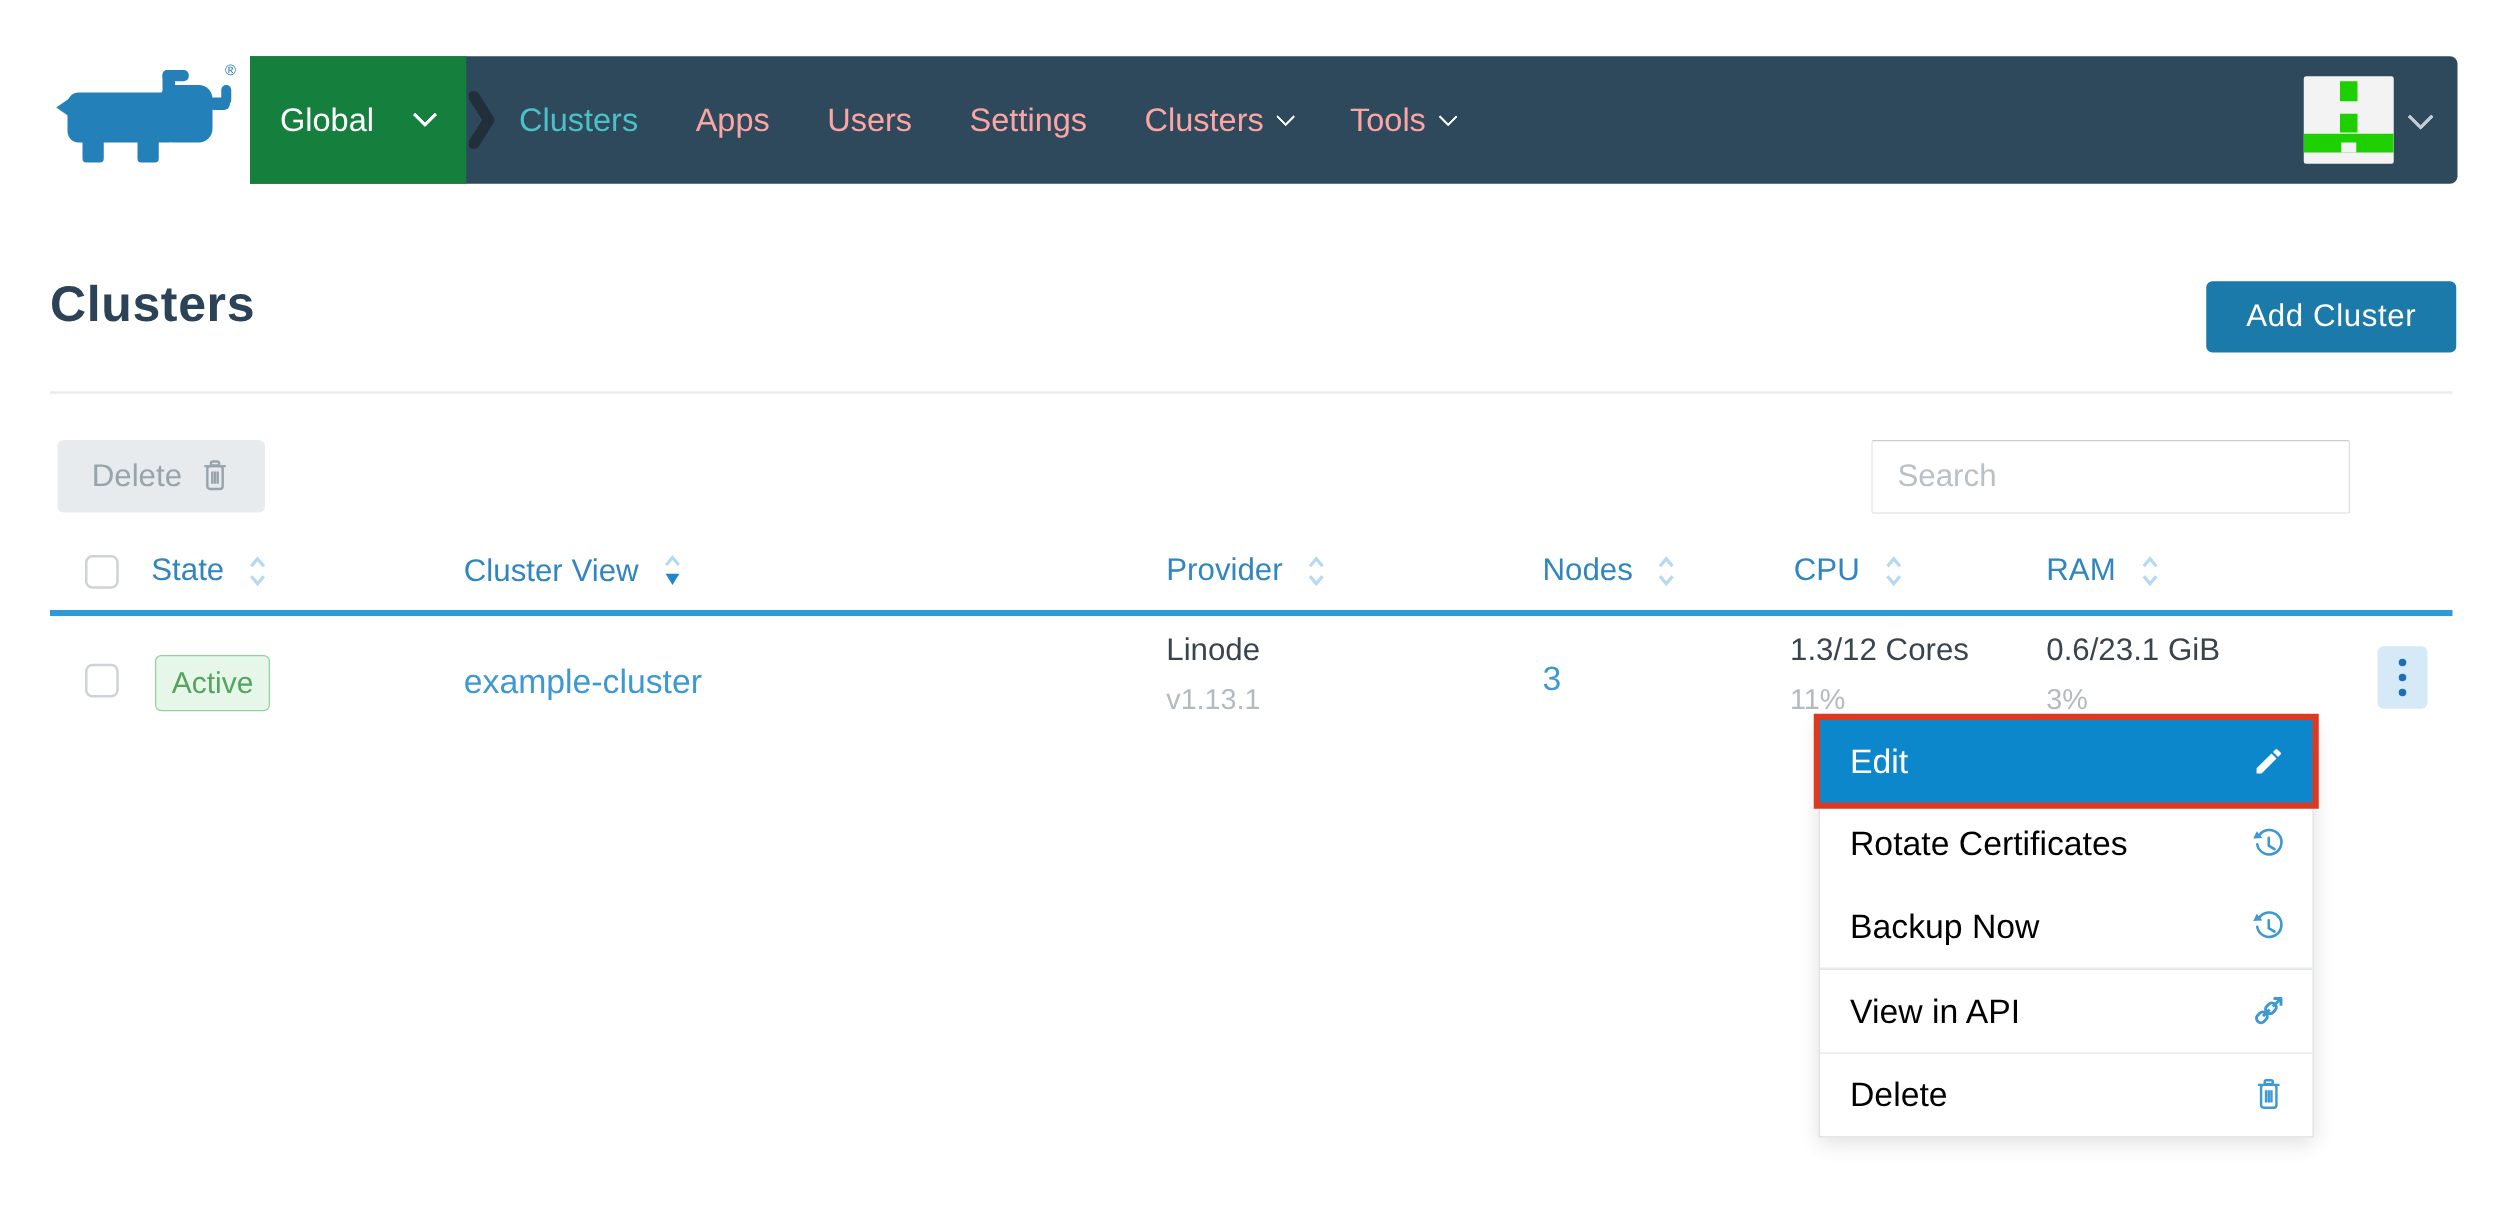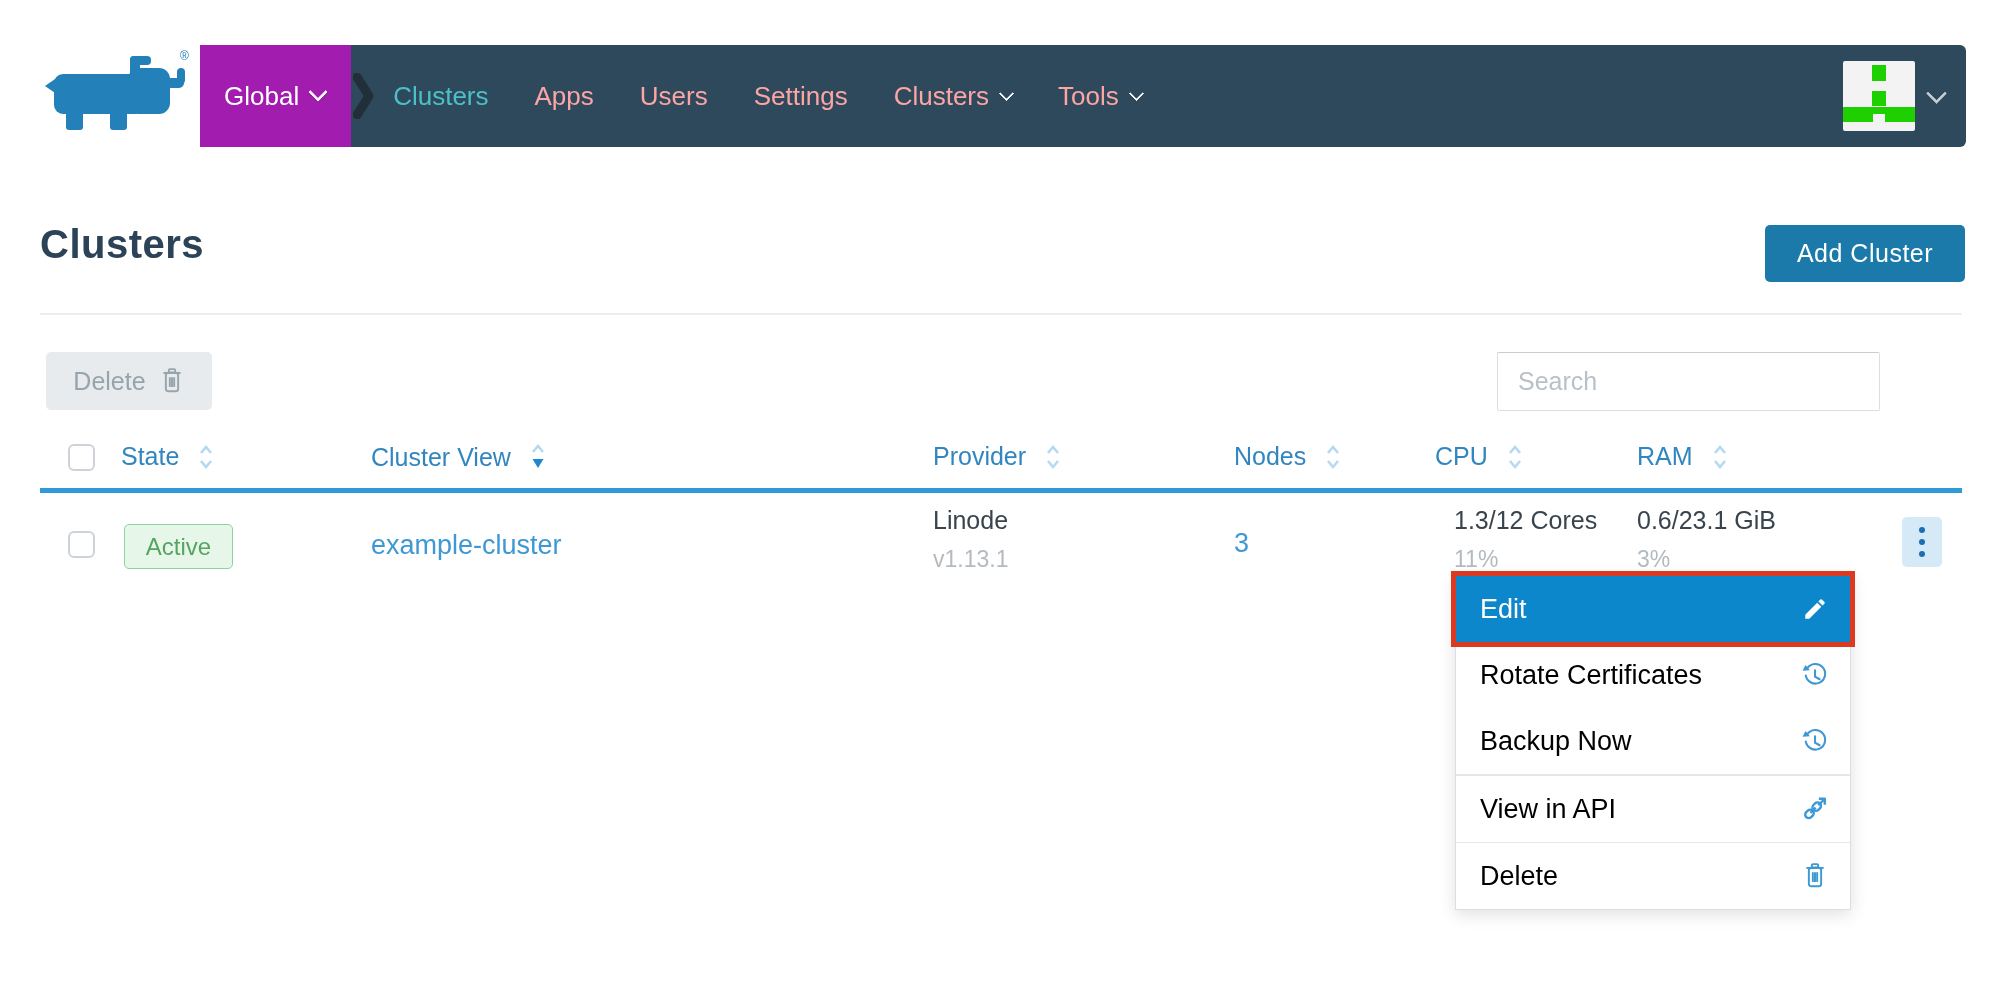--- a/index.html
+++ b/index.html
@@ -4,22 +4,22 @@
 <style>
   * { margin:0; padding:0; box-sizing:border-box; }
   html,body { width:2000px; height:983px; background:#fff;
     font-family:"Liberation Sans","DejaVu Sans",sans-serif; }
   .stage { position:relative; width:2000px; height:983px; overflow:hidden; background:#fff; }
 
   
   .logo-wrap { position:absolute; left:42px; top:48px; width:150px; height:95px; }
   .navbar { position:absolute; left:200px; top:45px; right:34px; height:102px;
     background:#2f495c; border-radius:0 6px 6px 0; display:flex; align-items:center; }
-  .ctx-box { height:102px; background:#a21caf; display:flex; align-items:center;
-    padding:0 26px 0 24px; gap:12px; color:#fff; font-size:26px; }
+  .ctx-box { height:102px; background:#15803d; display:flex; align-items:center;
+    padding:0 26px 0 24px; gap:34px; color:#fff; font-size:26px; }
   .chev { width:14px; height:14px; border-right:3px solid #fff; border-bottom:3px solid #fff;
     transform:rotate(45deg); margin-top:-8px; border-radius:1px; }
   .ctx-sep { margin-left:2px; margin-right:18px; display:flex; align-items:center; }
   .nav-items { display:flex; align-items:center; gap:46px; color:#fff; font-size:26px; }
   .nav-item { color:#fca5a5; cursor:pointer; display:flex; align-items:center; gap:12px; }
   .nav-item.active { color:#4bc0c7; }
   .nav-item .chev { width:11px; height:11px; border-width:2.5px; margin-top:-5px; }
   .nav-right { margin-left:auto; display:flex; align-items:center; gap:14px; padding-right:22px; }
   .avatar { position:relative; width:72px; height:70px; background:#f2f3f2; border-radius:2px; overflow:hidden; }
   .avatar .px { position:absolute; }
@@ -47,28 +47,28 @@
   .thead { position:absolute; left:40px; top:436px; width:1922px; height:52px; }
   .th { position:absolute; top:6px; display:flex; align-items:center; gap:20px;
     font-size:25px; color:#3186c0; cursor:pointer; }
   .cb { appearance:none; -webkit-appearance:none; width:27px; height:27px;
     border:2px solid #cdd3d8; border-radius:6px; background:#fff; cursor:pointer; }
   .thead .cb { position:absolute; left:28px; top:8px; }
   .blue-rule { position:absolute; left:40px; top:488px; width:1922px; height:5px; background:#2e9ad8; }
 
   .row { position:absolute; left:40px; top:493px; width:1922px; height:110px; background:#fff; }
   .row .cb { position:absolute; left:28px; top:38px; }
-  .badge { position:absolute; left:84px; top:31px; width:109px; height:45px;
+  .badge { position:absolute; left:84px; top:31px; width:92px; height:45px;
     background:#e6f7ea; border:1px solid #8ed39b; border-radius:5px; color:#55a45f;
     font-size:24px; display:flex; align-items:center; justify-content:center; }
   .cell-link { color:#3d98d3; font-size:27px; text-decoration:none; cursor:pointer; }
   .c-name { position:absolute; left:331px; top:37px; }
   .c-provider { position:absolute; left:893px; top:13px; }
   .c-nodes { position:absolute; left:1194px; top:35px; }
-  .c-cpu { position:absolute; left:1392px; top:13px;margin-left:22px; }
+  .c-cpu { position:absolute; left:1392px; top:13px; }
   .c-ram { position:absolute; left:1597px; top:13px; }
   .cell-main { font-size:25px; color:#39444d; }
   .cell-sub { font-size:23px; color:#b3bac0; margin-top:11px; }
   .kebab { position:absolute; left:1862px; top:24px; width:40px; height:50px;
     background:#d5e9f7; border:none; border-radius:5px; cursor:pointer;
     display:flex; flex-direction:column; align-items:center; justify-content:center; gap:6px; }
   .kebab i { width:6px; height:6px; border-radius:50%; background:#1a6fb5; }
 
   
   .menu { position:absolute; left:1455px; top:575px; width:396px; background:#fff;

